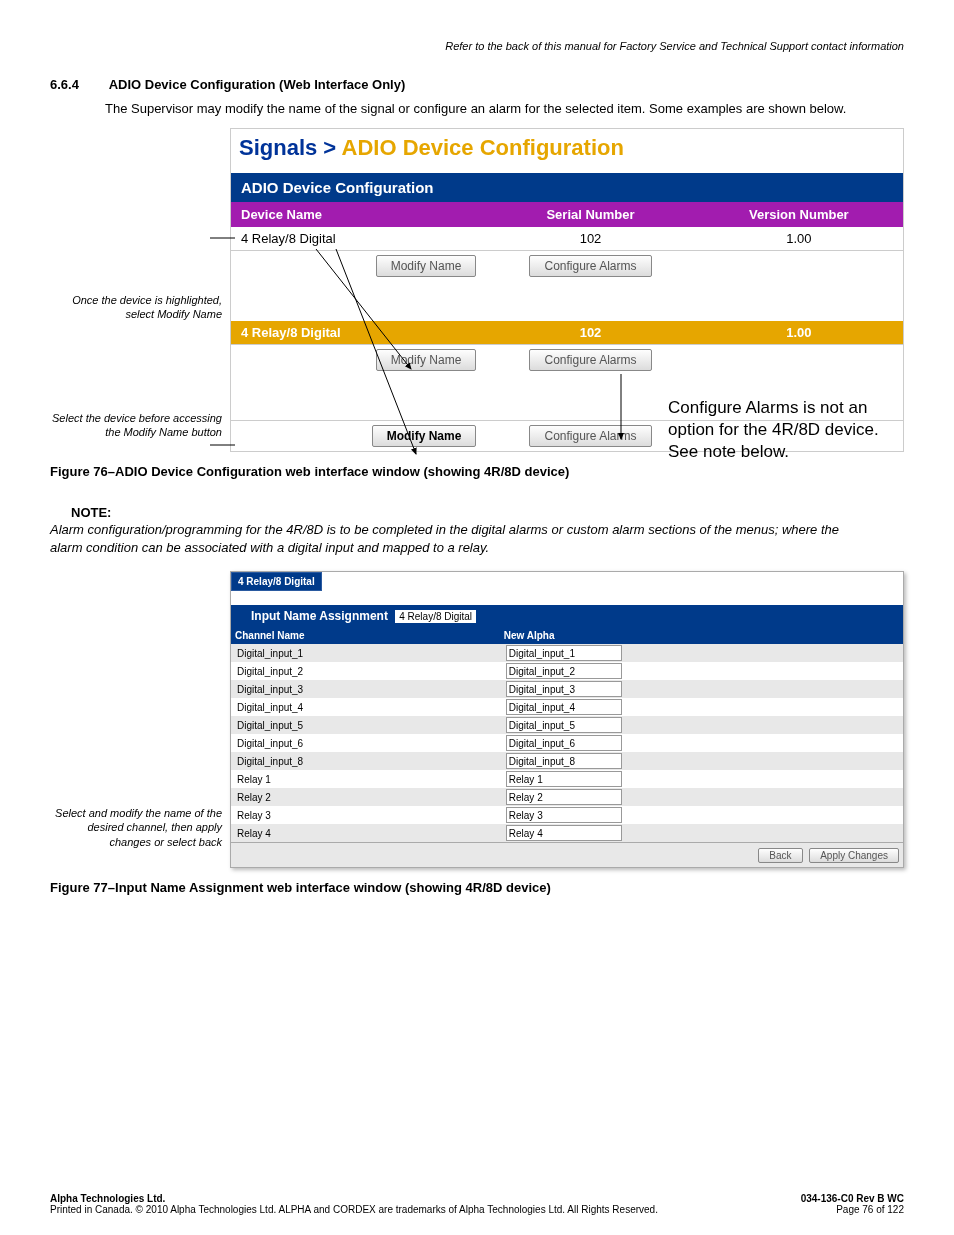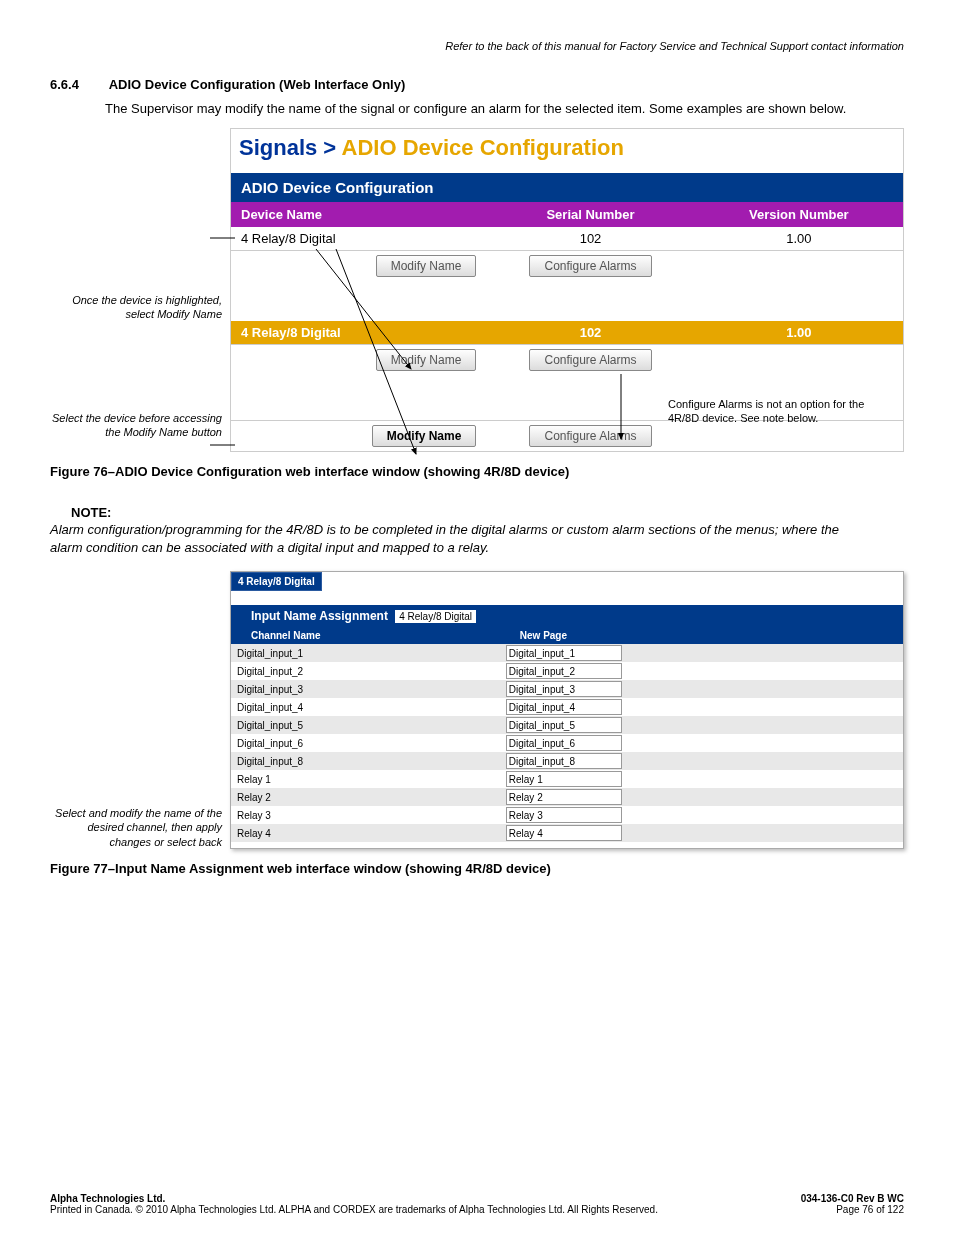--- a/index.html
+++ b/index.html
@@ -24,28 +24,28 @@
 button.ui { background:linear-gradient(#fefefe,#dcdcdc); border:1px solid #888; border-radius:2px; padding:3px 14px; font-size:12px; color:#555; }
 button.ui b { color:#000; font-weight:bold; }
 .fig-caption { text-align:left; font-weight:bold; margin:12px 0 25px; }
 .note-row { margin-top:5px; line-height:1.35; }
 .note-row .nlabel { font-weight:bold; display:inline-block; width:55px; vertical-align:top;margin-left:21px; }
 .note-row .ntext { font-style:italic; display:inline-block; width:790px; vertical-align:top; }
 .tab-lbl { background:#003a8a; color:#fff; font-size:10px; font-weight:bold; padding:3px 6px; display:inline-block; border:1px solid #2a5aa0; }
 .assign-hdr { background:#003a8a; color:#fff; font-weight:bold; padding:4px 20px; font-size:12px; margin-top:14px; }
 .assign-hdr span.dev { background:#fff; color:#000; font-weight:normal; padding:1px 4px; margin-left:4px; font-size:10px; }
 table.inp { width:100%; border-collapse:collapse; font-size:10px; }
-table.inp th { background:#003a8a; color:#fff; text-align:left; padding:3px 20px; font-weight:bold; }
+table.inp th { background:#003a8a; color:#fff; text-align:left; padding:3px 4px; font-weight:bold; }
 table.inp tr:nth-child(odd) td { background:#e8e8e8; }
 table.inp tr:nth-child(even) td { background:#fff; }
 table.inp td { padding:1px 6px; }
 table.inp input { width:110px; font-size:10px; border:1px solid #999; padding:0 2px; height:14px; }
 .btm-btns { text-align:right; background:#e8e8e8; padding:4px; border-top:1px solid #aaa; }
 .btm-btns button { font-size:10px; padding:1px 10px; background:linear-gradient(#fefefe,#dcdcdc); border:1px solid #888; border-radius:2px; color:#555; margin-left:3px;}
-.side-note { font-size:11px; line-height:1.3; position:absolute; }
+.side-note { font-size:17px; line-height:1.3; position:absolute; }
 .footer { position:fixed; bottom:20px; left:50px; right:50px; width:854px; font-size:10px; }
 .footer .l { float:left; }
 .footer .r { float:right; text-align:right; }
 svg.arrow { position:absolute; pointer-events:none; }
 </style>
 </head>
 <body>
 
 <div class="header-note">Refer to the back of this manual for Factory Service and Technical Support contact information</div>
 
@@ -147,21 +147,21 @@
   <div class="fig-col" style="border:1px solid #aaa; box-shadow:2px 2px 4px #bbb;">
     <span class="tab-lbl">4 Relay/8 Digital</span>
     <div class="assign-hdr">
       <span>Input Name Assignment</span>
       <span class="dev">4 Relay/8 Digital</span>
     </div>
     <table class="inp">
       <thead>
           <tr>
         <th style="width:40%">Channel Name</th>
-        <th>New Page</th>
+        <th>New Alpha</th>
       </tr>
         </thead>
       <tbody id="inp-body">
           <tr>
             <td>Digital_input_1</td>
             <td><input value="Digital_input_1" style=""></td>
           </tr>
           <tr>
             <td>Digital_input_2</td>
             <td><input value="Digital_input_2" style=""></td>
@@ -197,20 +197,24 @@
           <tr>
             <td>Relay 3</td>
             <td><input value="Relay 3" style=""></td>
           </tr>
           <tr>
             <td>Relay 4</td>
             <td><input value="Relay 4" style=""></td>
           </tr>
         </tbody>
     </table>
+    <div class="btm-btns">
+      <button>Back</button>
+      <button>Apply Changes</button>
+    </div>
   </div>
 </div>
 
 <div class="fig-caption">Figure 77–Input Name Assignment web interface window (showing 4R/8D device)</div>
 
 <div class="footer">
   <div class="l">
     <b>Alpha Technologies Ltd.</b><br>
     <span>Printed in Canada.  © 2010 Alpha Technologies Ltd.  ALPHA and CORDEX are trademarks of Alpha Technologies Ltd.  All Rights Reserved.</span>
   </div>

